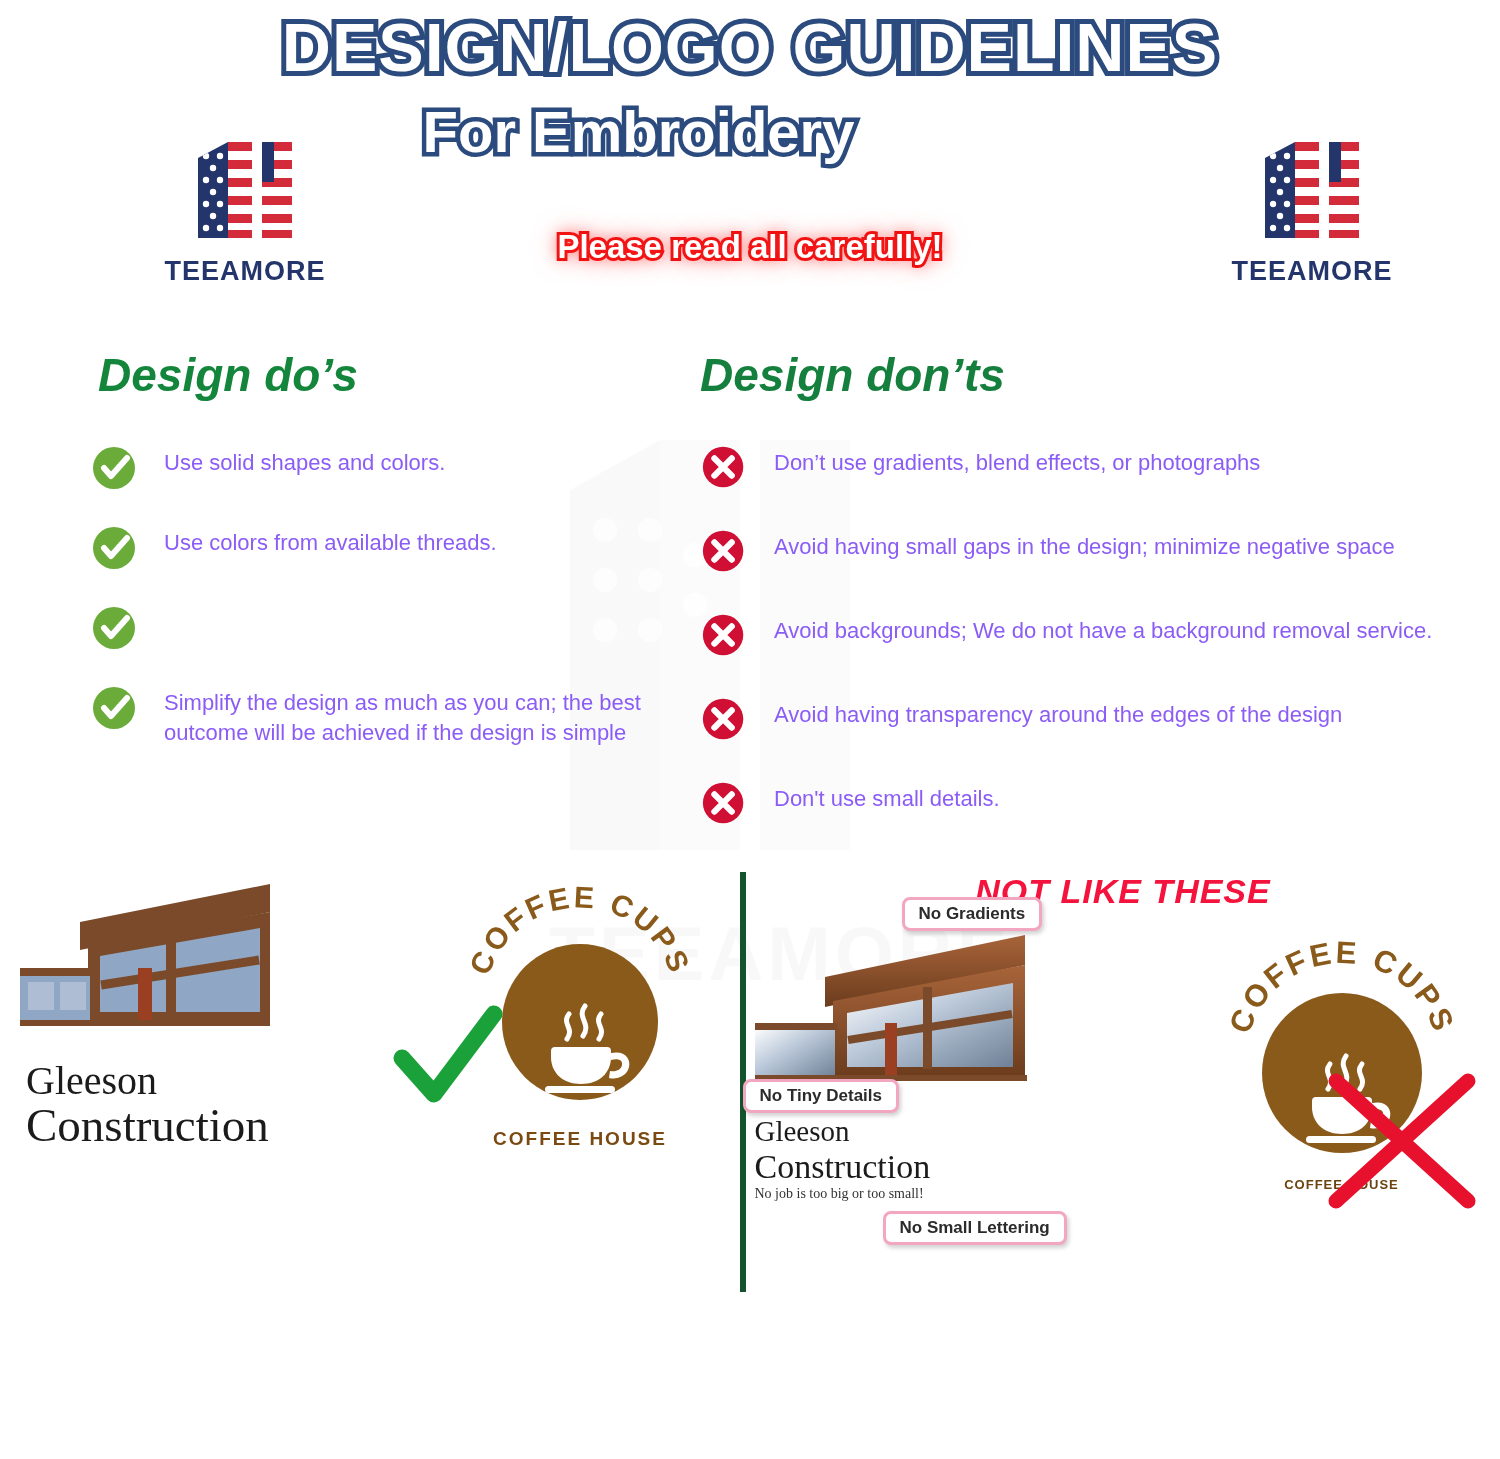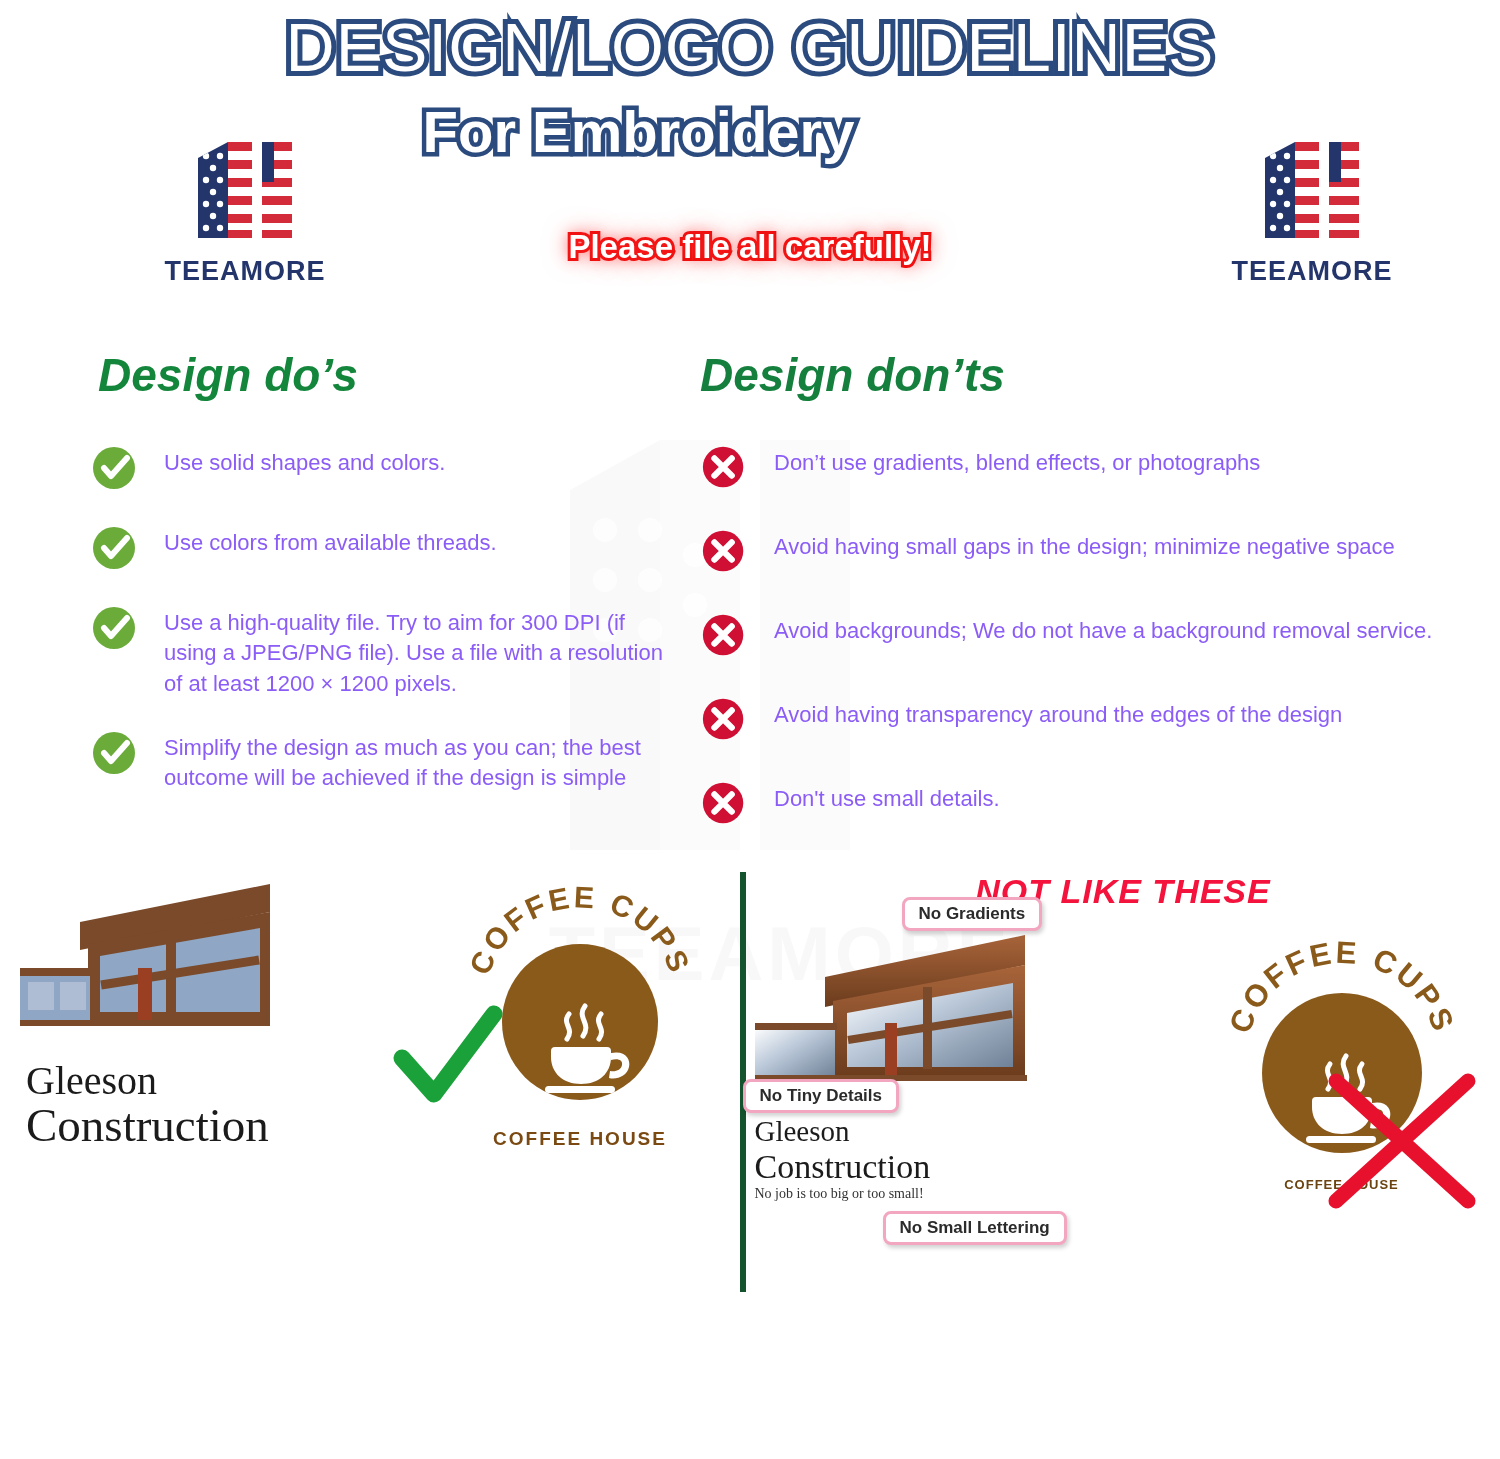--- a/index.html
+++ b/index.html
@@ -51,21 +51,21 @@
     z-index: 2;
     height: 320px;
   }
   .title-main {
     position: absolute;
     left: 0;
     top: 8px;
     width: 1500px;
     text-align: center;
     font-size: 68px;
-    font-weight: normal;
+    font-weight: bold;
     color: #ffffff;
     letter-spacing: 1px;
     -webkit-text-stroke: 10px #2b4a7d;
     paint-order: stroke fill;
     font-family: "Liberation Sans", sans-serif;
   }
   .title-sub {
     position: absolute;
     left: 12px;
     top: 98px;
@@ -253,21 +253,21 @@
       <circle cx="185" cy="175" r="12"></circle>
         <circle cx="185" cy="225" r="12"></circle>
     </g>
   </svg>
   <div class="wm-text">TEEAMORE</div>
 </div>
 
 <div class="header">
   <div class="title-main">DESIGN/LOGO GUIDELINES</div>
   <div class="title-sub">For Embroidery</div>
-  <div class="please-read">Please file all carefully!</div>
+  <div class="please-read">Please read all carefully!</div>
 
   <div class="brand brand-left">
     <svg width="130" height="118" viewBox="0 0 130 118">
       <defs>
         <clipPath id="clipL1">
             <path d="M18 28 L48 12 L48 108 L18 108 Z"></path>
           </clipPath>
         <clipPath id="clipL2">
             <rect x="48" y="12" width="24" height="96"></rect>
           </clipPath>
@@ -394,21 +394,20 @@
         <path d="M14 26 l7 8 l16 -18" stroke="#ffffff" stroke-width="6" fill="none" stroke-linecap="round" stroke-linejoin="round"></path>
       </svg>
       <div class="txt">Use colors from available threads.</div>
     </div>
 
     <div class="item">
       <svg class="marker" viewBox="0 0 52 52">
         <circle cx="24" cy="26" r="21" fill="#6aab3a"></circle>
         <path d="M14 26 l7 8 l16 -18" stroke="#ffffff" stroke-width="6" fill="none" stroke-linecap="round" stroke-linejoin="round"></path>
       </svg>
-      <div class="txt">Use a high-quality file. Try to aim for 300 DPI (if using a JPEG/PNG file). Use a file with a resolution of at least 1200 × 1200 pixels.</div>
     </div>
 
     <div class="item">
       <svg class="marker" viewBox="0 0 52 52">
         <circle cx="24" cy="26" r="21" fill="#6aab3a"></circle>
         <path d="M14 26 l7 8 l16 -18" stroke="#ffffff" stroke-width="6" fill="none" stroke-linecap="round" stroke-linejoin="round"></path>
       </svg>
       <div class="txt">Simplify the design as much as you can; the best outcome will be achieved if the design is simple</div>
     </div>
   </div>

